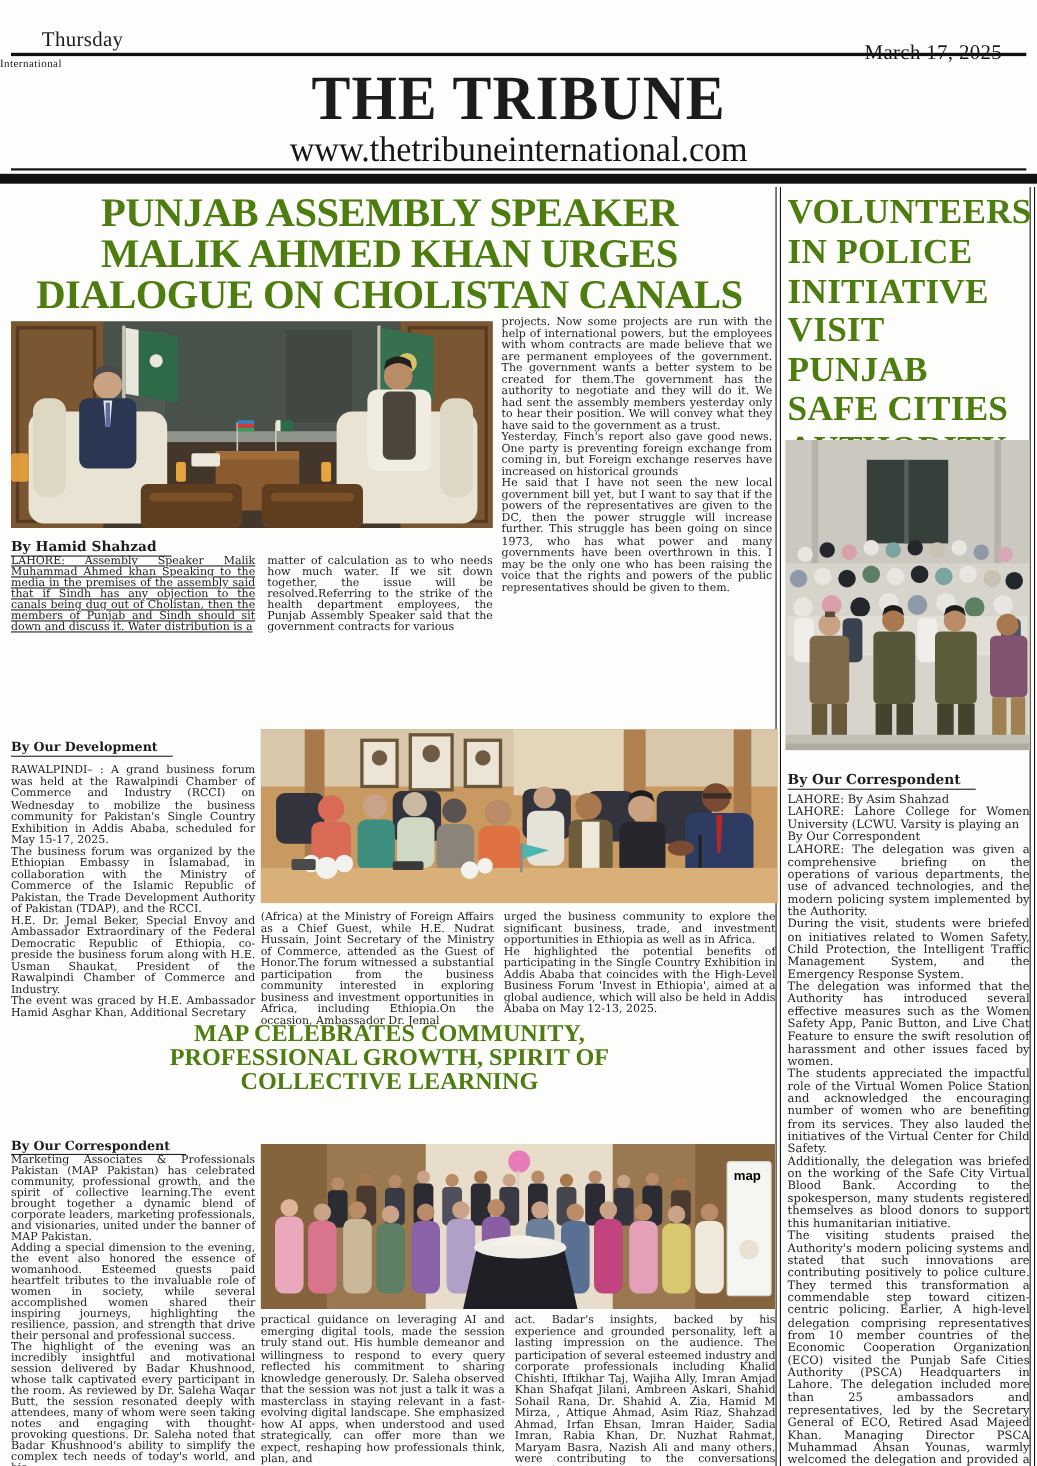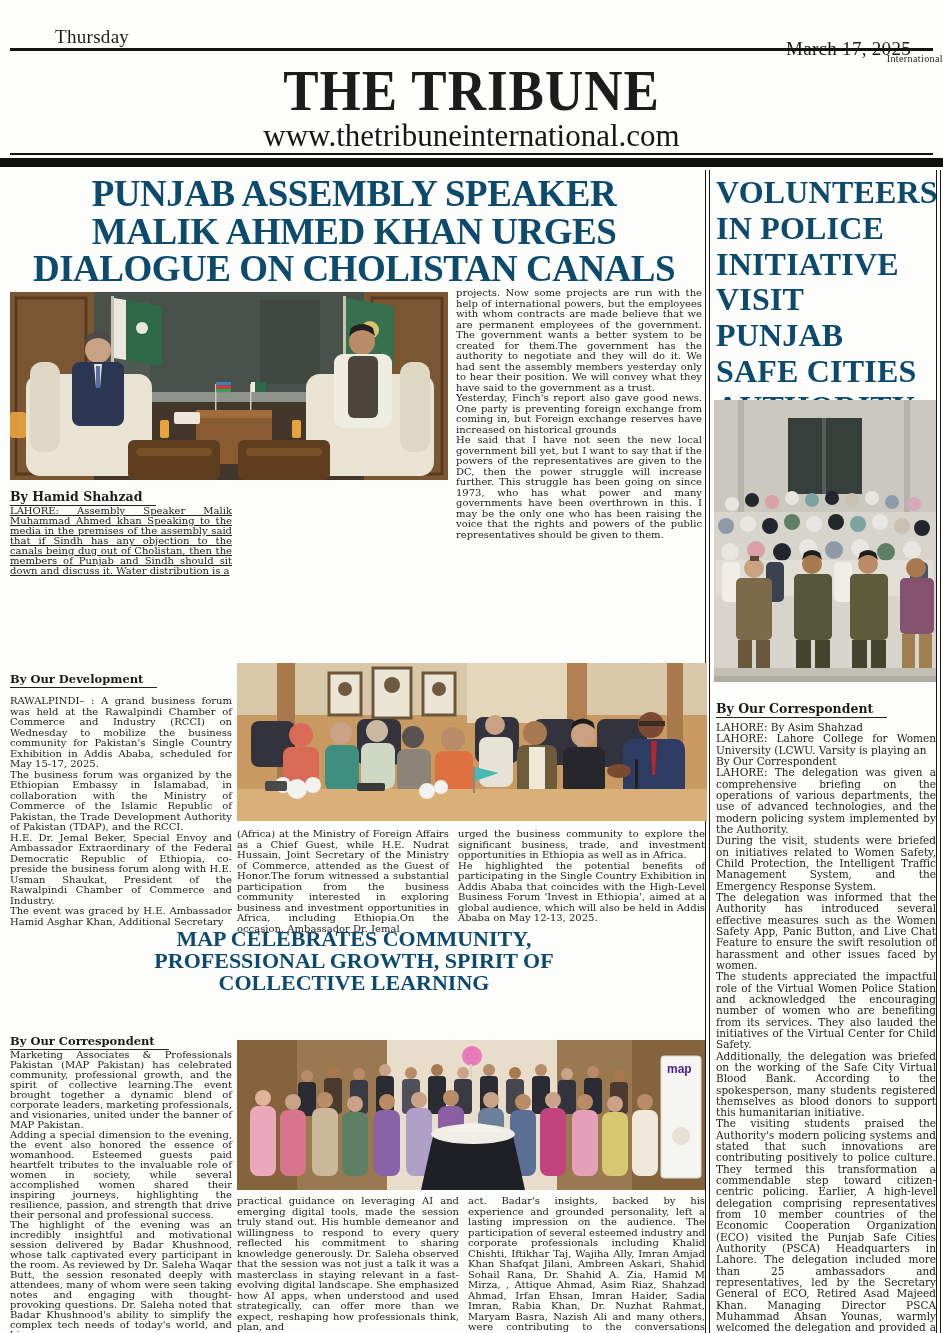--- a/index.html
+++ b/index.html
@@ -3,45 +3,45 @@
 <meta charset="utf-8">
 <style>
   html,body{margin:0;padding:0;background:#e9e9e6;}
   .page{position:relative;width:943px;height:1333px;background:#fdfdfb;margin:0 auto;
         overflow:hidden;color:#1c1c1c;font-family:"DejaVu Serif",serif;}
   .abs{position:absolute;}
   .pre{white-space:pre-line;}
   
   .dateline{font-family:"Liberation Serif",serif;font-size:19px;letter-spacing:.3px;}
   .hrule{background:#121212;}
-  .kicker{width:943px;text-align:right;font-size:10px;letter-spacing:.4px;font-family:"Liberation Serif",serif;}
+  .kicker{width:943px;text-align:left;font-size:10px;letter-spacing:.4px;font-family:"Liberation Serif",serif;}
   .masthead{width:943px;text-align:center;font-family:"Liberation Serif",serif;font-size:53px;
             font-weight:600;letter-spacing:1px;line-height:1;transform:scaleY(1.08);transform-origin:top;}
   .website{width:943px;text-align:center;font-family:"Liberation Serif",serif;font-size:31px;
            font-weight:500;line-height:1;transform:scaleY(1.05);transform-origin:top;color:#161616;}
   
-  .headline{font-family:"Liberation Serif",serif;font-weight:700;text-align:center;color:#0c4a6e;}
+  .headline{font-family:"Liberation Serif",serif;font-weight:700;text-align:center;color:#4d7c0f;}
   .h-lead{font-size:37px;line-height:1.02;letter-spacing:-.5px;}
   .h-biz{font-size:29px;line-height:1.02;}
   .h-map{font-size:22px;line-height:1.0;}
   .h-right{font-size:32px;line-height:1.12;text-align:left;letter-spacing:.2px;}
   .byline{font-family:"DejaVu Serif",serif;font-weight:700;font-size:12.5px;border-bottom:1.5px solid #222;
           display:inline-block;padding-right:14px;padding-bottom:1px;}
   .body-text{font-size:10px;line-height:1.05;text-align:justify;color:#222;}
   .vdiv{width:3px;border-left:1.6px solid #161616;border-right:1.6px solid #161616;}
   .photo{overflow:hidden;background:#ccc;}
   .photo svg{display:block;}
-  .banner-word{font-family:"Liberation Sans",sans-serif;font-weight:700;color:#4c1d95;font-size:12px;}
+  .banner-word{font-family:"Liberation Sans",sans-serif;font-weight:700;color:#000000;font-size:12px;}
 </style>
 </head>
 <body>
 
 <div class="page">
 
-  <div class="abs dateline" style="left:55px;top:26px;">Thursday</div>
+  <div class="abs dateline" style="left:38px;top:26px;">Thursday</div>
   <div class="abs dateline" style="right:32px;top:38px;">March 17, 2025</div>
   <div class="abs hrule" style="left:10px;right:10px;top:48px;height:3px;"></div>
 
   <div class="abs kicker" style="left:0;top:53px;">International</div>
   <div class="abs masthead" style="left:0;top:62px;">THE TRIBUNE</div>
   <div class="abs website" style="left:0;top:119px;">www.thetribuneinternational.com</div>
   <div class="abs hrule" style="left:10px;right:10px;top:153px;height:2px;"></div>
   <div class="abs hrule" style="left:0;right:0;top:158px;height:9px;"></div>
 
   <div class="abs vdiv" style="left:705px;top:170px;bottom:0;"></div>
@@ -110,20 +110,21 @@
   </div>
 
   <div class="abs body-text pre" style="left:456px;top:288px;width:246px;line-height:1.05;">projects. Now some projects are run with the help of international powers, but the employees with whom contracts are made believe that we are permanent employees of the government. The government wants a better system to be created for them.The government has the authority to negotiate and they will do it. We had sent the assembly members yesterday only to hear their position. We will convey what they have said to the government as a trust.
 Yesterday, Finch's report also gave good news. One party is preventing foreign exchange from coming in, but Foreign exchange reserves have increased on historical grounds
 He said that I have not seen the new local government bill yet, but I want to say that if the powers of the representatives are given to the DC, then the power struggle will increase further. This struggle has been going on since 1973, who has what power and many governments have been overthrown in this. I may be the only one who has been raising the voice that the rights and powers of the public representatives should be given to them.</div>
 
   <div class="abs" style="left:10px;top:486px;">
     <span class="byline">By Hamid Shahzad</span>
   </div>
   <div class="abs body-text pre" style="left:10px;top:506px;width:222px;line-height:1.0;text-decoration:underline;">LAHORE: Assembly Speaker Malik Muhammad Ahmed khan Speaking to the media in the premises of the assembly said that if Sindh has any objection to the canals being dug out of Cholistan, then the members of Punjab and Sindh should sit down and discuss it. Water distribution is a</div>
+  <div class="abs body-text pre" style="left:243px;top:506px;width:205px;line-height:1.0;">matter of calculation as to who needs how much water. If we sit down together, the issue will be resolved.Referring to the strike of the health department employees, the Punjab Assembly Speaker said that the government contracts for various</div>
 
 
   <div class="abs" style="left:10px;top:668px;">
     <span class="byline" style="font-size:11.5px;">By Our Development</span>
   </div>
 
   <div class="abs body-text pre" style="left:10px;top:696px;width:222px;">RAWALPINDI– : A grand business forum was held at the Rawalpindi Chamber of Commerce and Industry (RCCI) on Wednesday to mobilize the business community for Pakistan's Single Country Exhibition in Addis Ababa, scheduled for May 15-17, 2025.
 The business forum was organized by the Ethiopian Embassy in Islamabad, in collaboration with the Ministry of Commerce of the Islamic Republic of Pakistan, the Trade Development Authority of Pakistan (TDAP), and the RCCI.
 H.E. Dr. Jemal Beker, Special Envoy and Ambassador Extraordinary of the Federal Democratic Republic of Ethiopia, co-preside the business forum along with H.E. Usman Shaukat, President of the Rawalpindi Chamber of Commerce and Industry.
 The event was graced by H.E. Ambassador Hamid Asghar Khan, Additional Secretary</div>

